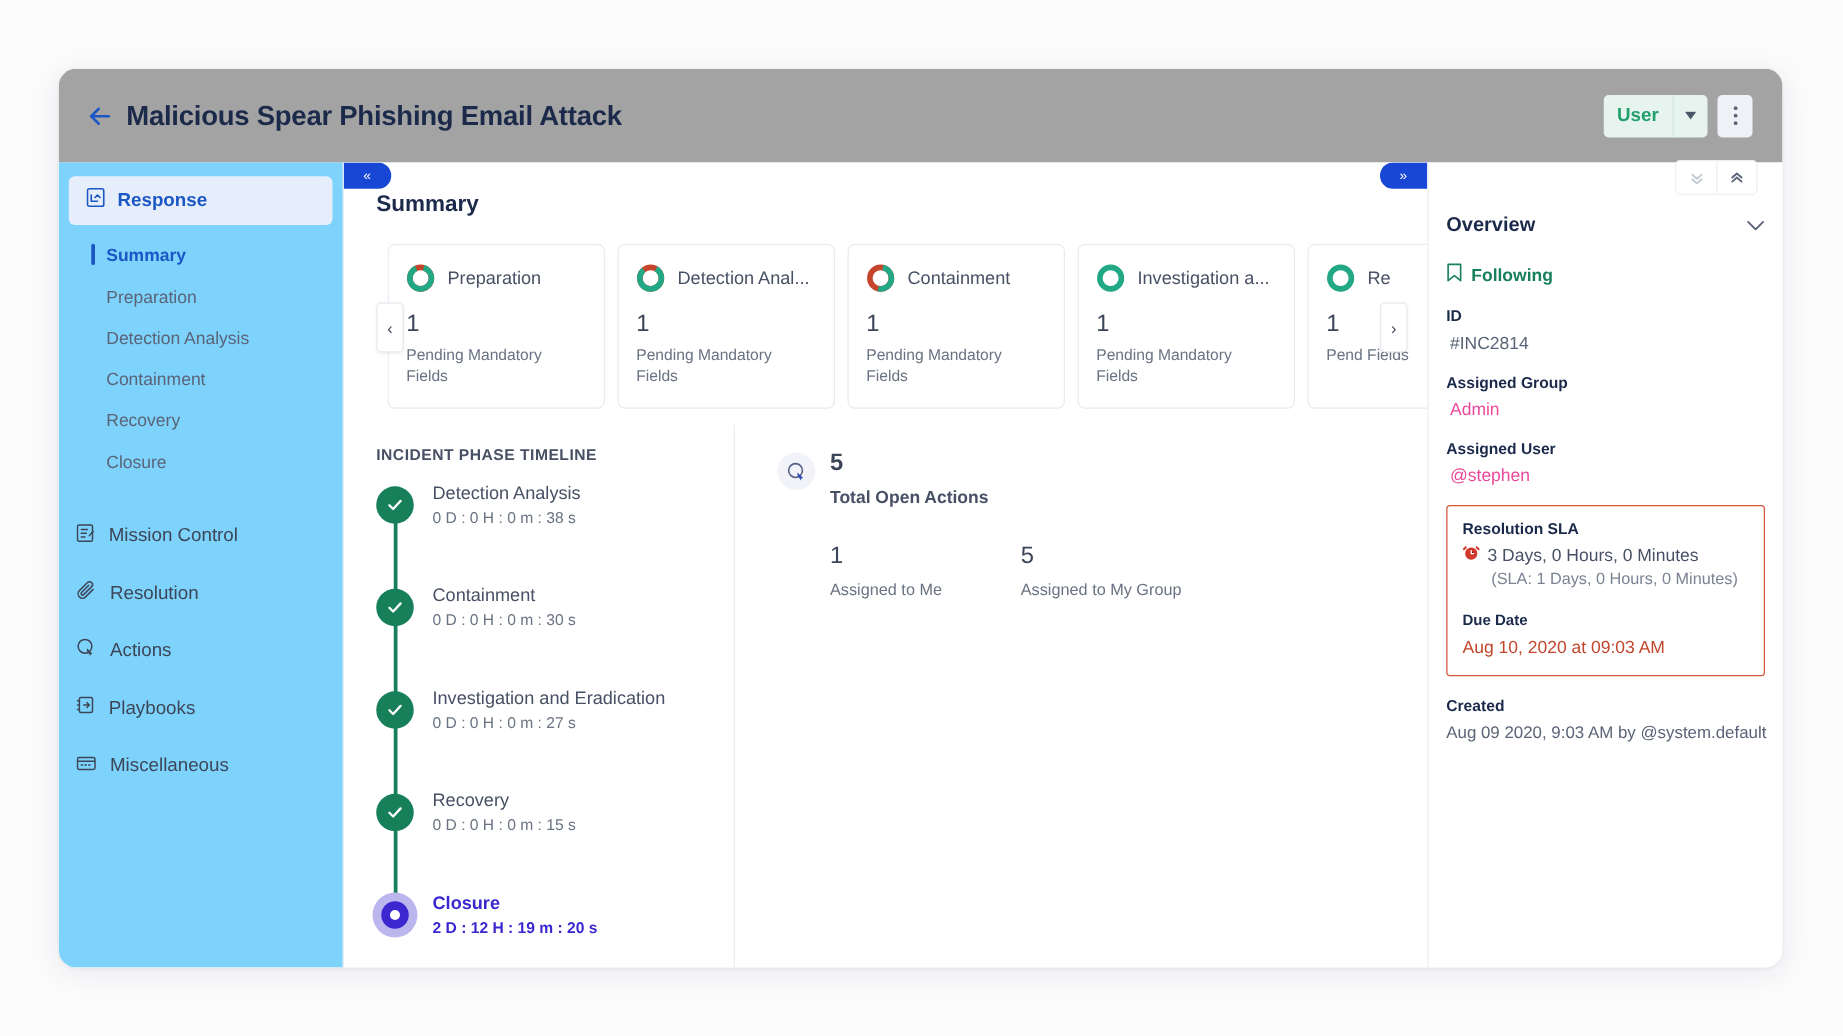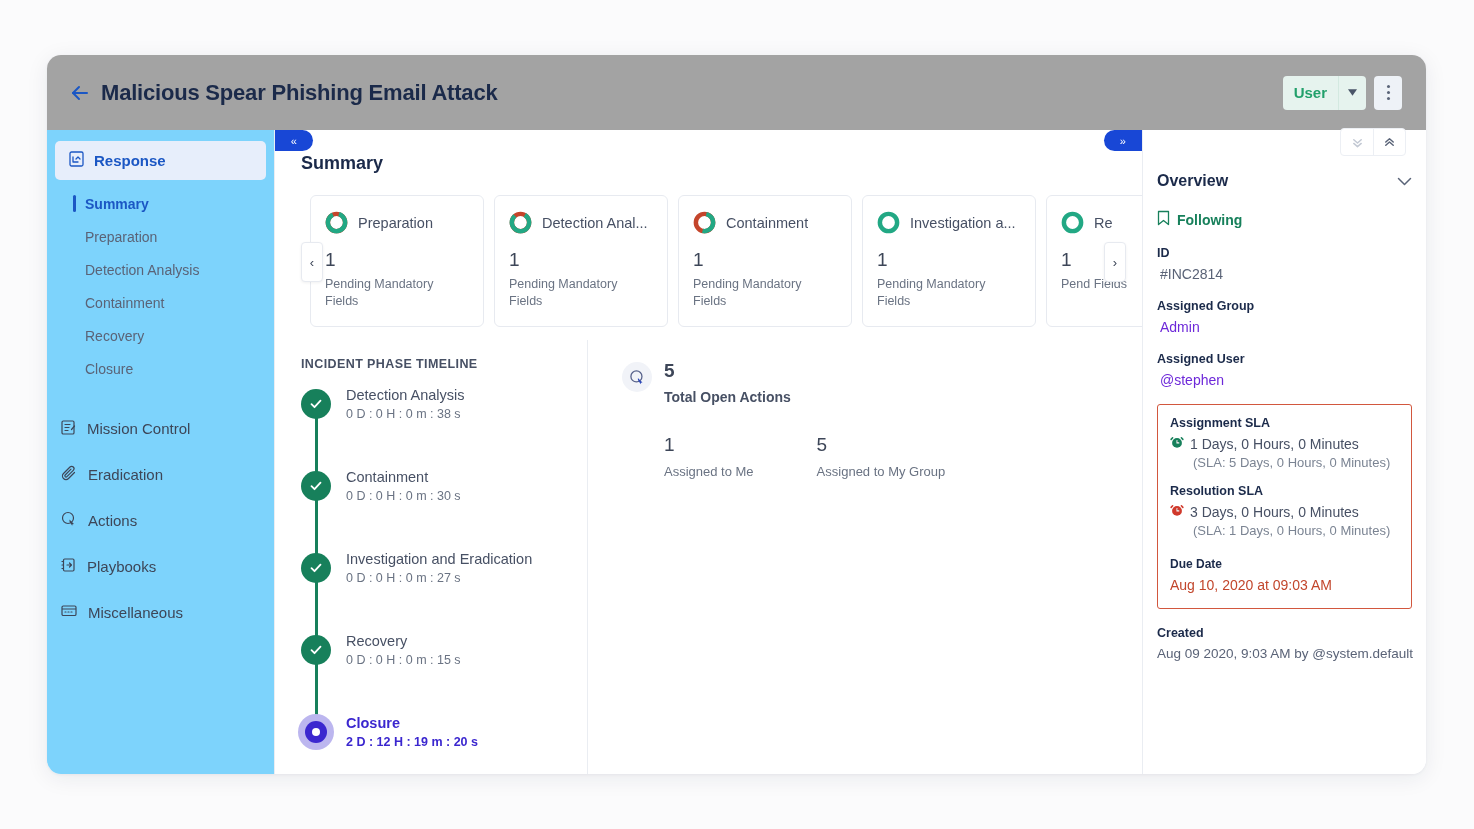--- a/index.html
+++ b/index.html
@@ -196,21 +196,21 @@
   }
   .rp-title { font-size: 16px; font-weight: bold; color: #1b2a4a; }
   .rp-chev { margin-left: auto; color: #5a6478; cursor: pointer; }
   .following {
     display: flex; align-items: center; gap: 7px; margin-top: 20px;
     color: #17805b; font-size: 14px; font-weight: bold; cursor: pointer;
   }
   .fld { margin-top: 17px; }
   .fld-k { font-size: 12.5px; font-weight: bold; color: #1b2a4a; }
   .fld-v { margin-top: 6px; font-size: 14px; color: #5a6377; padding-left: 3px; }
-  .fld-v.link { color: #6d28d9; }
+  .fld-v.link { color: #ec4899; }
   .sla-box {
     margin-top: 16px; border: 1px solid #d2573e; border-radius: 3px;
     padding: 11px 12px 15px 12px;
   }
   .sla-k { font-size: 12.5px; font-weight: bold; color: #1b2a4a; }
   .sla-main { display: flex; align-items: center; gap: 6px; margin-top: 5px; font-size: 14px; color: #475064; }
   .sla-sub { margin-top: 3px; margin-left: 23px; font-size: 13px; color: #7b8493; }
   .sla-block + .sla-block { margin-top: 14px; }
   .due-k { margin-top: 19px; font-size: 12px; font-weight: bold; color: #1b2a4a; }
   .due-v { margin-top: 6px; font-size: 14px; color: #c2462c; }
@@ -278,21 +278,21 @@
             </svg>
         </span>
         <span>Mission Control</span>
       </div>
       <div class="side-item">
         <span>
           <svg width="16" height="16" viewBox="0 0 16 16" fill="none" stroke="#3d4658" stroke-width="1.2" stroke-linecap="round">
               <path d="M13.5 7.5l-6 6a3.5 3.5 0 0 1-5-5l6.5-6.5a2.3 2.3 0 0 1 3.3 3.3l-6.4 6.4a1.2 1.2 0 0 1-1.7-1.7l5.8-5.8"></path>
             </svg>
         </span>
-        <span>Eradication</span>
+        <span>Resolution</span>
       </div>
       <div class="side-item">
         <span>
           <svg width="16" height="16" viewBox="0 0 16 16" fill="none" stroke="#3d4658" stroke-width="1.2">
               <circle cx="7" cy="7" r="5.5"></circle>
               <path d="M8.5 8.5l4.5 4.5-1.5.3-.3 1.5-2.7-4.2z" fill="#3d4658" stroke="none"></path>
             </svg>
         </span>
         <span>Actions</span>
       </div>
@@ -510,34 +510,20 @@
       <div class="fld-k">Assigned Group</div>
       <div class="fld-v link">Admin</div>
     </div>
     <div class="fld">
       <div class="fld-k">Assigned User</div>
       <div class="fld-v link">@stephen</div>
     </div>
 
     <div class="sla-box">
       <div class="sla-block">
-        <div class="sla-k">Assignment SLA</div>
-        <div class="sla-main">
-          <span>
-            <svg width="14" height="14" viewBox="0 0 16 16">
-                <circle cx="8" cy="9" r="5.6" fill="#17805b"></circle>
-                <path d="M3 3.2L1.3 5M13 3.2L14.7 5" stroke="#17805b" stroke-width="1.8" stroke-linecap="round"></path>
-                <path d="M8 6.2V9h2.1" stroke="#fff" stroke-width="1.2" stroke-linecap="round"></path>
-              </svg>
-          </span>
-          <span>1 Days, 0 Hours, 0 Minutes</span>
-        </div>
-        <div class="sla-sub">(SLA: 5 Days, 0 Hours, 0 Minutes)</div>
-      </div>
-      <div class="sla-block">
         <div class="sla-k">Resolution SLA</div>
         <div class="sla-main">
           <span>
             <svg width="14" height="14" viewBox="0 0 16 16">
                 <circle cx="8" cy="9" r="5.6" fill="#d0392b"></circle>
                 <path d="M3 3.2L1.3 5M13 3.2L14.7 5" stroke="#d0392b" stroke-width="1.8" stroke-linecap="round"></path>
                 <path d="M8 6.2V9h2.1" stroke="#fff" stroke-width="1.2" stroke-linecap="round"></path>
               </svg>
           </span>
           <span>3 Days, 0 Hours, 0 Minutes</span>

